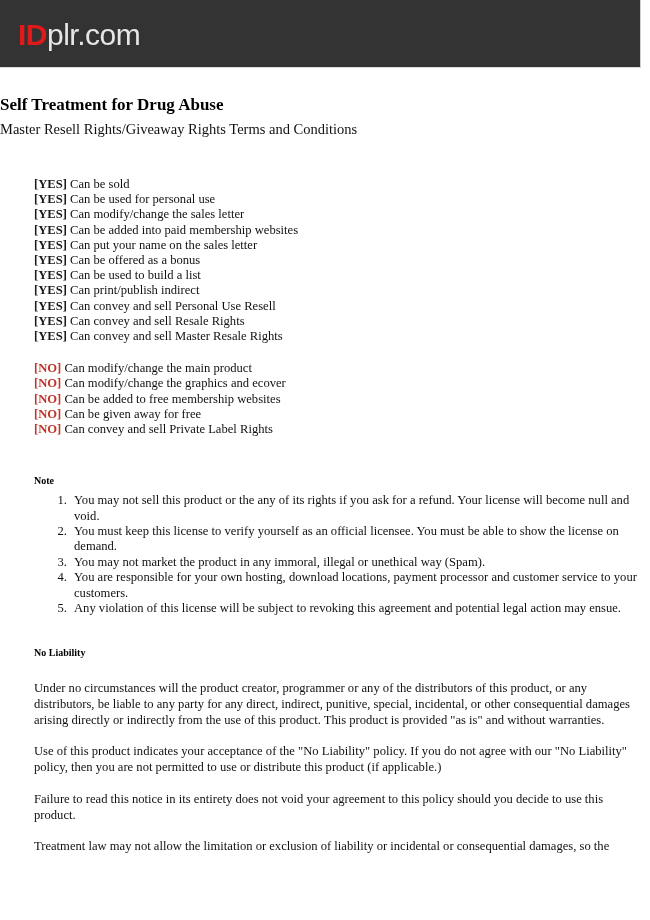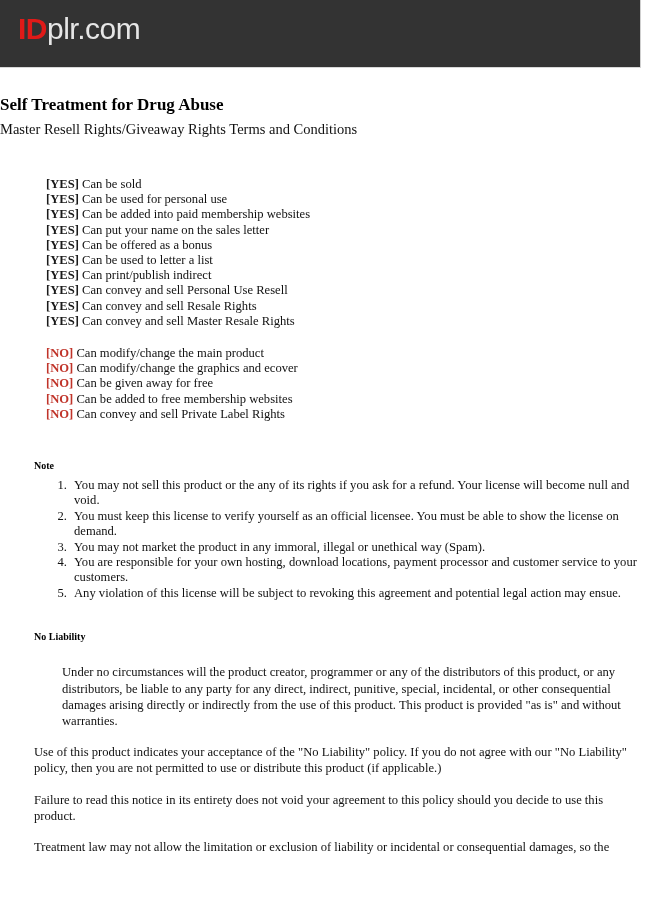--- a/index.html
+++ b/index.html
@@ -25,21 +25,21 @@
     width: 641px;
     height: 68px;
     background: #333333;
     border-right: 1px solid #cfcfcf;
     border-bottom: 1px solid #d8d8d8;
     box-sizing: border-box;
   }
   .logo {
     position: absolute;
     left: 18px;
-    top: 13px;
+    top: 19px;
     font-family: "Liberation Sans", "DejaVu Sans", sans-serif;
     font-size: 30px;
     line-height: 32px;
     letter-spacing: -0.5px;
     white-space: nowrap;
     user-select: none;
   }
   .logo-id {
     color: #e01a18;
     font-weight: bold;
@@ -78,21 +78,21 @@
     color: #111111;
   }
 
   .content {
     padding: 0 12px 0 34px;
   }
 
   
   .rights-list {
     list-style: none;
-    margin: 12px;
+    margin: 0;
     padding: 0;
   }
   .rights-list li {
     font-size: 12.6px;
     line-height: 15.2px;
     white-space: nowrap;
     color: #111111;
   }
   .tag {
     font-weight: bold;
@@ -126,21 +126,21 @@
 
   
   .liability-block { margin-top: 28px; }
   .para {
     font-size: 12.6px;
     line-height: 16.2px;
     margin: 15px 0 0 0;
     color: #111111;
     text-align: left;
   }
-  .para-first { margin-top: 19px; margin-left: 28px; }
+  .para-first { margin-top: 19px; }
   .para-clipped { margin-top: 15px; }
 </style>
 </head>
 <body>
 
 <div class="site-header">
   <div class="logo">
     <span class="logo-id">ID</span><span class="logo-rest">plr.com</span>
   </div>
 </div>
@@ -150,35 +150,36 @@
   <div class="title-block">
     <h1 class="doc-title">Self Treatment for Drug Abuse</h1>
     <div class="doc-subtitle">Master Resell Rights/Giveaway Rights Terms and Conditions</div>
   </div>
 
   <div class="content">
 
     <ul class="rights-list rights-yes" id="yes-list">
         <li><span class="tag tag-yes">[YES]</span><span> Can be sold</span></li>
         <li><span class="tag tag-yes">[YES]</span><span> Can be used for personal use</span></li>
+        <li><span class="tag tag-yes">[YES]</span><span> Can modify/change the sales letter</span></li>
         <li><span class="tag tag-yes">[YES]</span><span> Can be added into paid membership websites</span></li>
         <li><span class="tag tag-yes">[YES]</span><span> Can put your name on the sales letter</span></li>
         <li><span class="tag tag-yes">[YES]</span><span> Can be offered as a bonus</span></li>
-        <li><span class="tag tag-yes">[YES]</span><span> Can be used to letter a list</span></li>
+        <li><span class="tag tag-yes">[YES]</span><span> Can be used to build a list</span></li>
         <li><span class="tag tag-yes">[YES]</span><span> Can print/publish indirect</span></li>
         <li><span class="tag tag-yes">[YES]</span><span> Can convey and sell Personal Use Resell</span></li>
         <li><span class="tag tag-yes">[YES]</span><span> Can convey and sell Resale Rights</span></li>
         <li><span class="tag tag-yes">[YES]</span><span> Can convey and sell Master Resale Rights</span></li>
       </ul>
 
     <ul class="rights-list rights-no" id="no-list">
         <li><span class="tag tag-no">[NO]</span><span> Can modify/change the main product</span></li>
         <li><span class="tag tag-no">[NO]</span><span> Can modify/change the graphics and ecover</span></li>
+        <li><span class="tag tag-no">[NO]</span><span> Can be added to free membership websites</span></li>
         <li><span class="tag tag-no">[NO]</span><span> Can be given away for free</span></li>
-        <li><span class="tag tag-no">[NO]</span><span> Can be added to free membership websites</span></li>
         <li><span class="tag tag-no">[NO]</span><span> Can convey and sell Private Label Rights</span></li>
       </ul>
 
     <div class="note-block">
       <div class="section-heading">Note</div>
       <ol class="note-list" id="note-list">
           <li>You may not sell this product or the any of its rights if you ask for a refund. Your license will become null and void.</li>
           <li>You must keep this license to verify yourself as an official licensee. You must be able to show the license on demand.</li>
           <li>You may not market the product in any immoral, illegal or unethical way (Spam).</li>
           <li>You are responsible for your own hosting, download locations, payment processor and customer service to your customers.</li>

